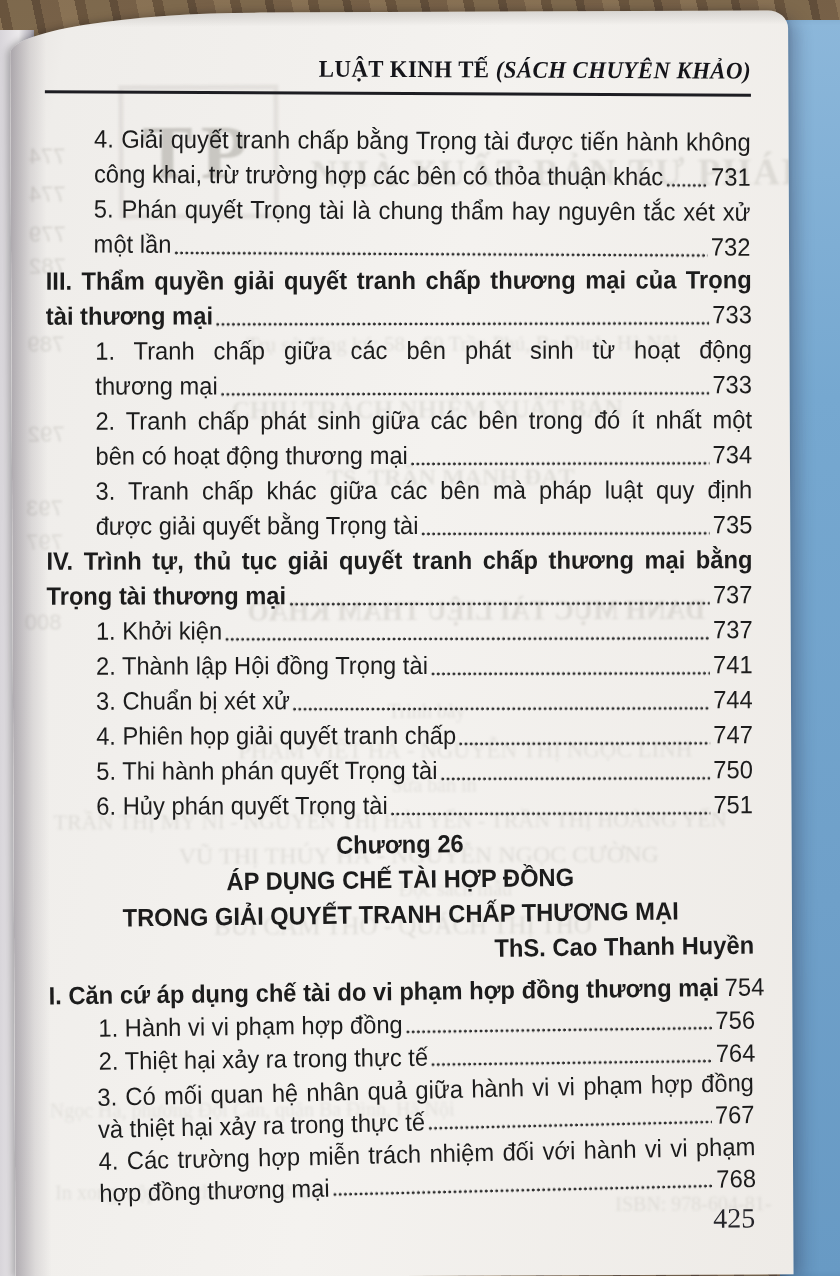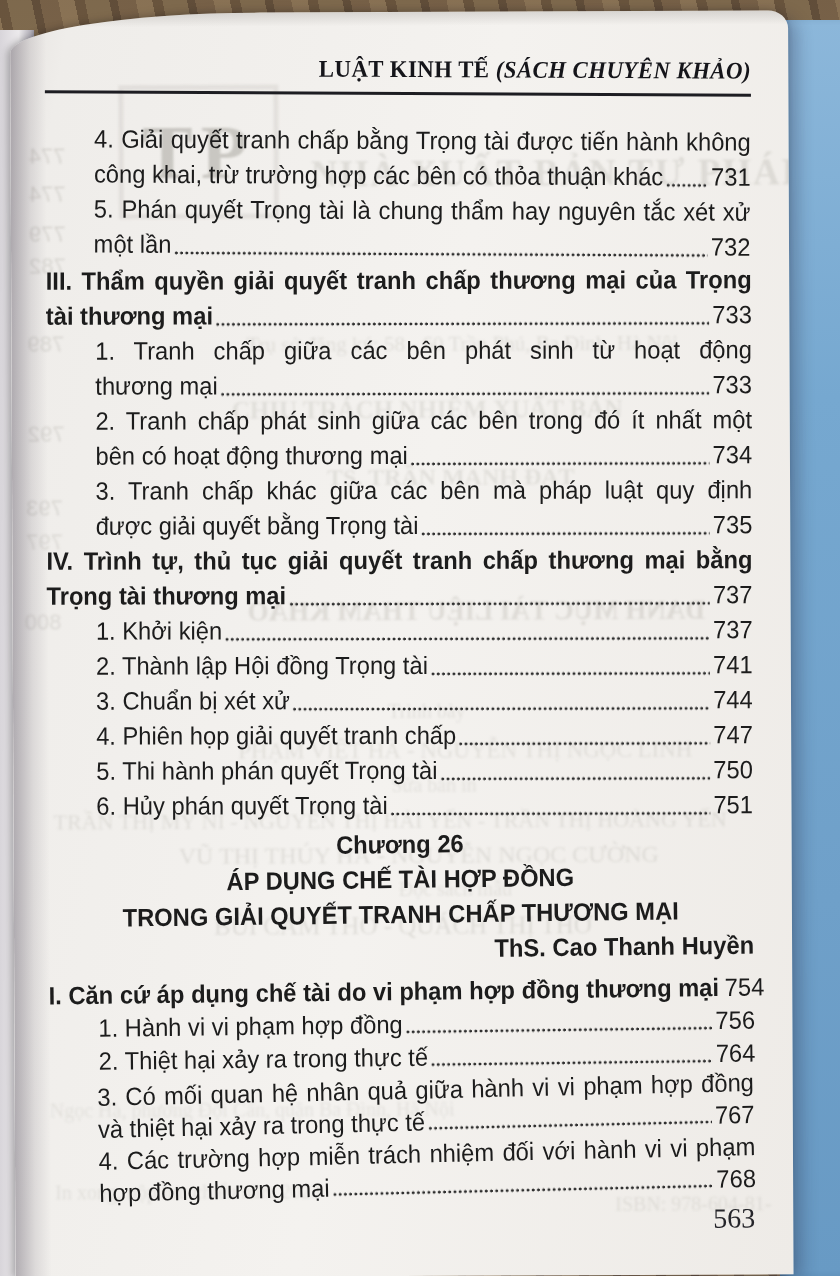--- a/index.html
+++ b/index.html
@@ -255,16 +255,16 @@
               <div class="lrow">
                 <span class="t">hợp đồng thương mại</span>
                 <span class="dots"></span>
                 <span class="pg">768</span>
               </div>
             </div>
           </div>
         </div>
     </div>
 
-    <div class="footer-pg">563</div>
+    <div class="footer-pg">425</div>
     <div class="gutter"></div>
   </div>
 </div>
 
 </body></html>

